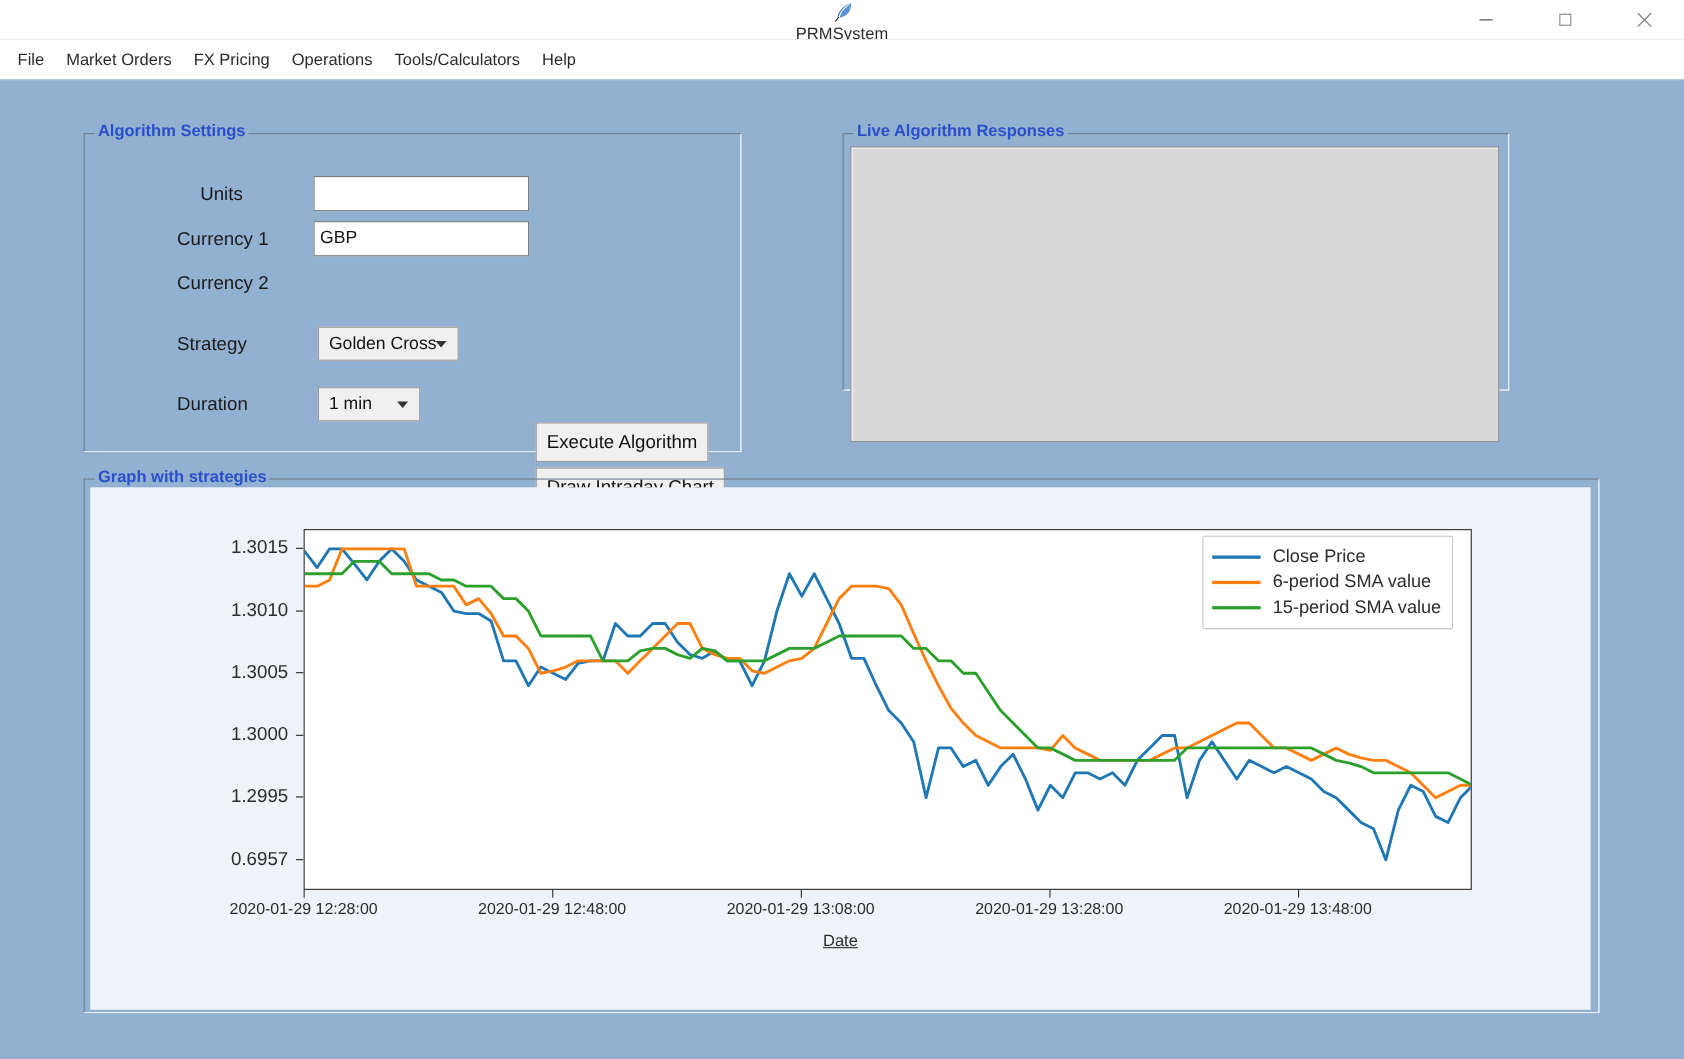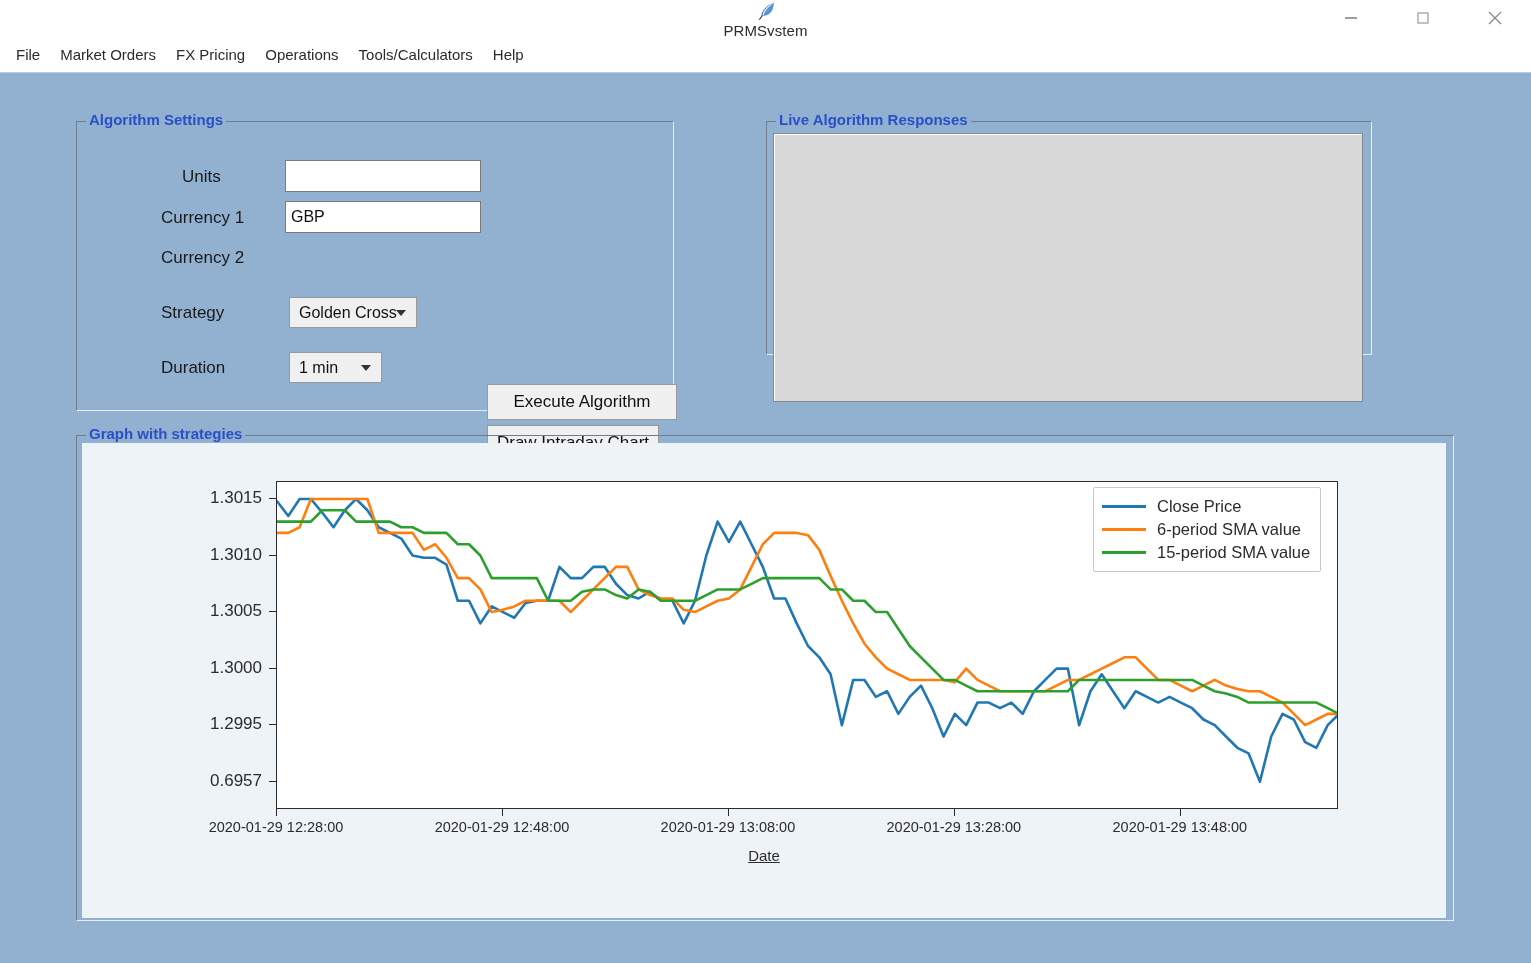--- a/index.html
+++ b/index.html
@@ -234,21 +234,21 @@
       <span>Golden Cross</span>
       <span class="arrow"></span>
     </div>
 
     <div class="form-label" style="left:85px; top:237px;">Duration</div>
     <div class="combo" style="left:213px; top:231px; width:93px;">
       <span>1 min</span>
       <span class="arrow"></span>
     </div>
 
-    <div class="btn" style="left:411px; top:263px; width:190px; height:36px;">Execute Algorithm</div>
+    <div class="btn" style="left:411px; top:263px; width:157px; height:36px;">Execute Algorithm</div>
     <div class="btn" style="left:411px; top:304px; width:172px; height:36px;">Draw Intraday Chart</div>
   </div>
 
   <div class="groupbox" id="gb-live">
     <div class="gb-frame"></div>
     <div class="gb-title">Live Algorithm Responses</div>
     <div class="listbox"></div>
   </div>
 
   <div class="groupbox" id="gb-graph">

